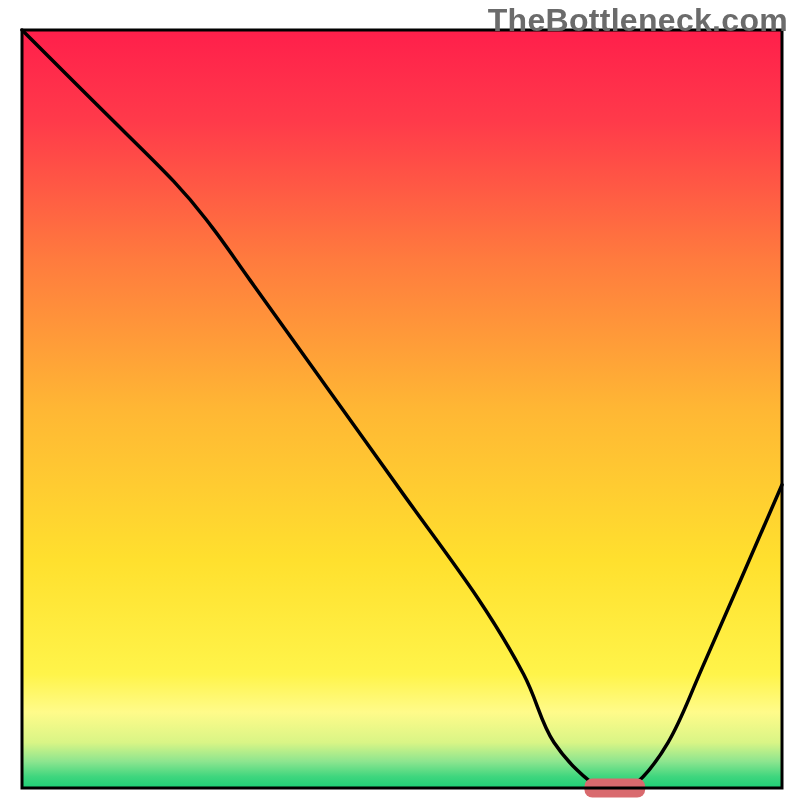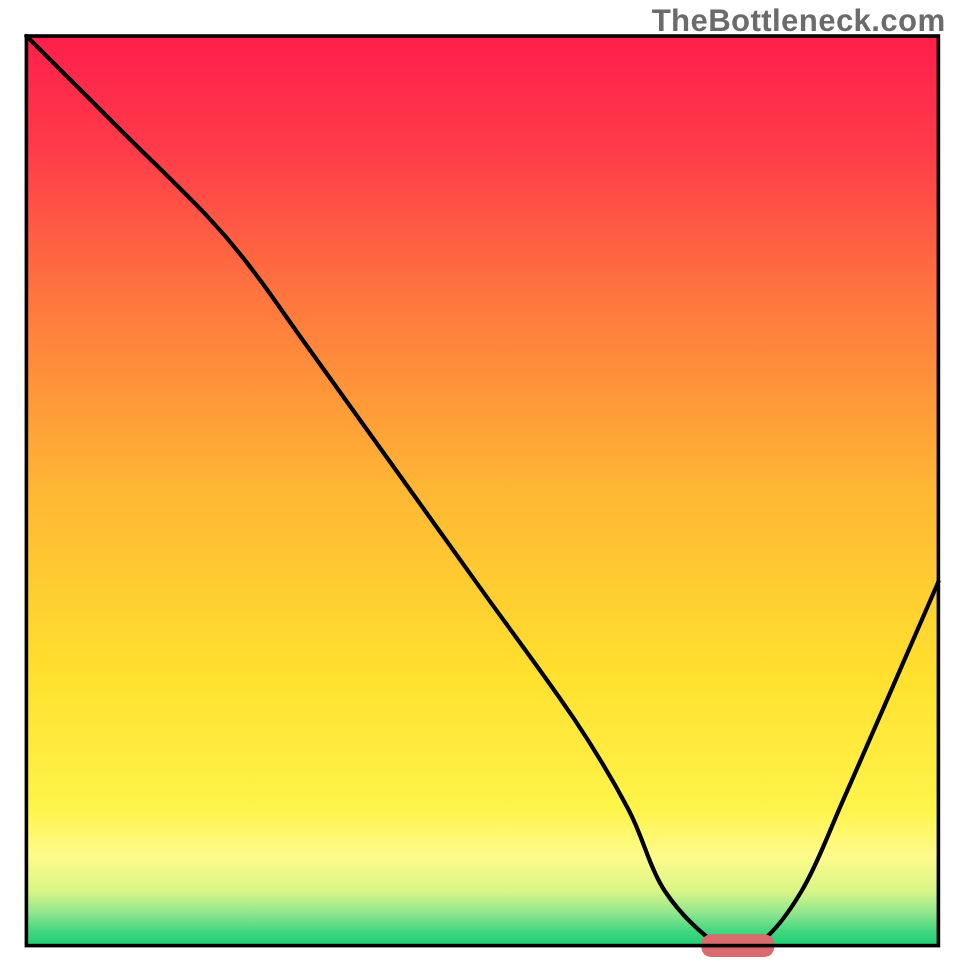--- a/index.html
+++ b/index.html
@@ -12,21 +12,21 @@
   }
   .frame {
     position: relative;
     width: 800px;
     height: 800px;
   }
   .watermark {
     position: absolute;
     top: 2px;
     right: 12px;
-    font-size: 26px;
+    font-size: 32px;
     font-weight: 600;
     color: #6b6b6b;
     letter-spacing: 0.3px;
   }
   svg {
     display: block;
   }
 </style>
 </head>
 <body>

